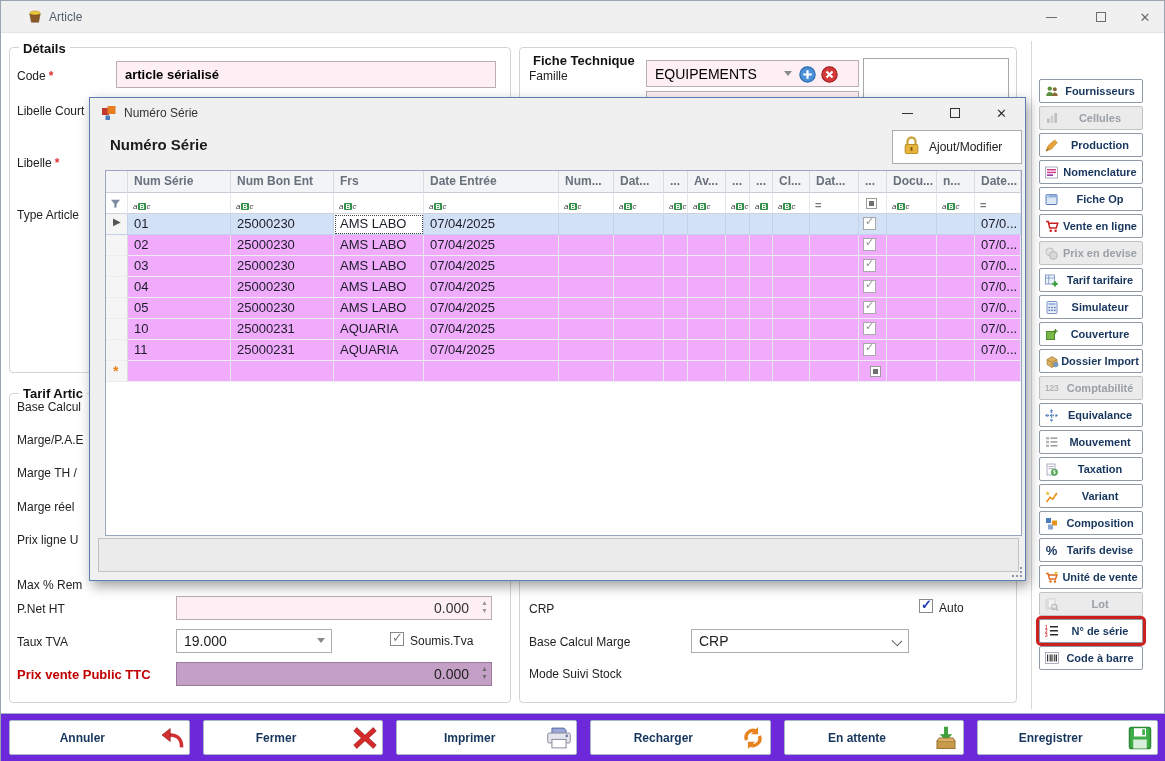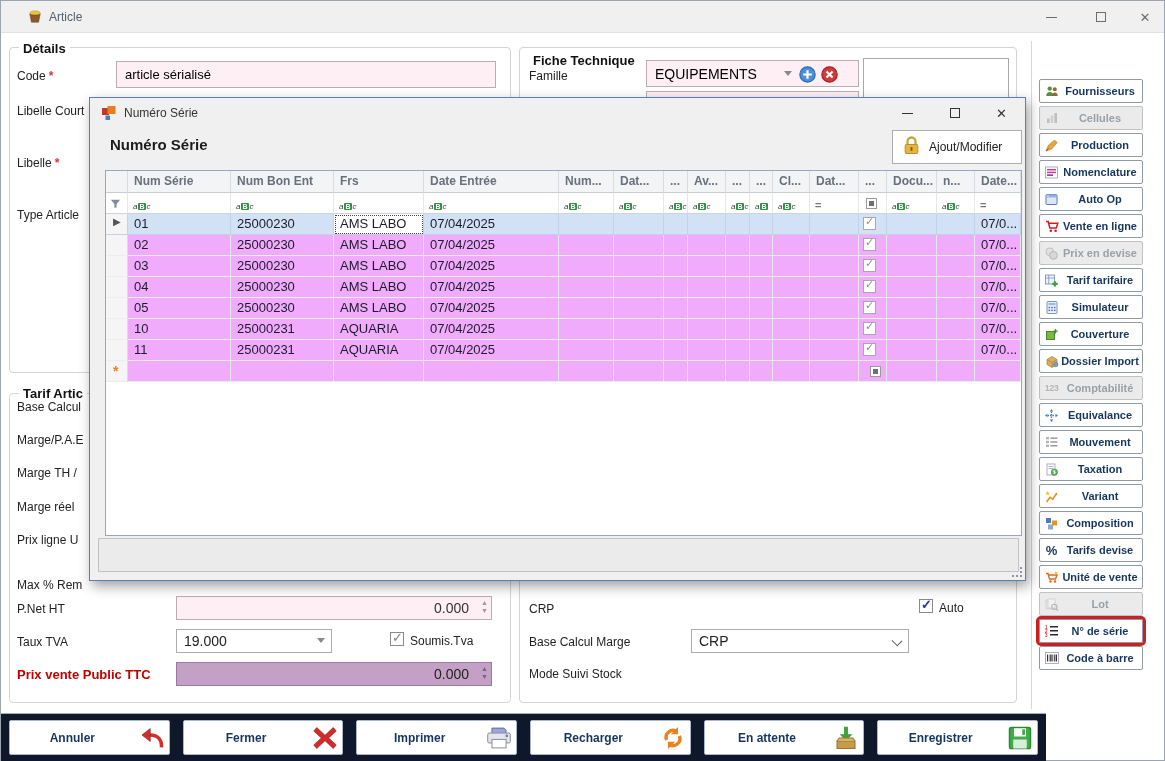--- a/index.html
+++ b/index.html
@@ -12,21 +12,21 @@
   .min-bar { display:inline-block; width:11px; border-bottom:1px solid #6d6d6d; }
   .max-box { display:inline-block; width:10px; height:10px; border:1px solid #6d6d6d; }
   .x-glyph { font-size:13px; color:#6d6d6d; }
 
   .groupbox { position:absolute; border:1px solid #d4d4d4; border-radius:4px; }
   .gtitle { position:absolute; font-size:13px; font-weight:bold; color:#111; background:#fff; padding:0 4px; }
   .flabel { position:absolute; font-size:12px; color:#222; white-space:nowrap; }
   .req { color:#e03030; font-weight:bold; margin-left:3px; }
 
   .field { position:absolute; border:1px solid #b9aeb3; background:#fdeff3; font-size:13px; display:flex; align-items:center; }
-  .field.bold { font-weight:normal; }
+  .field.bold { font-weight:bold; }
   .num-val { flex:1; text-align:right; padding-right:22px; font-size:14px; color:#333; }
   .spin { position:absolute; right:3px; top:2px; display:flex; flex-direction:column; line-height:8px; font-size:7px; color:#9a9a9a; }
   .combo { position:absolute; border:1px solid #abadb3; background:#fff; font-size:14px; display:flex; align-items:center; padding-left:7px; color:#222; }
   .tri { position:absolute; right:6px; top:50%; margin-top:-3px; width:0; height:0; border-left:4px solid transparent; border-right:4px solid transparent; border-top:5px solid #8a8a8a; }
   .chev { position:absolute; right:7px; top:50%; margin-top:-4px; width:8px; height:8px; border-right:1.6px solid #555; border-bottom:1.6px solid #555; transform:rotate(45deg) scale(1,0.9); transform-origin:center; }
   .cb { display:inline-block; width:14px; height:14px; border:1px solid #8a8a8a; background:#fff; position:relative; }
   .cb .ck { position:absolute; left:1px; top:-3px; font-size:13px; color:#7d7d7d; }
   .cb.blue .ck { color:#2436b8; font-weight:bold; }
 
   .imgbox { position:absolute; background:#fff; border:1px solid #a8a8a8; }
@@ -74,21 +74,21 @@
   .sbtn { position:relative; width:104px; height:24px; margin-bottom:3px; background:#fff; border:1px solid #8f9aa6; border-radius:2px; display:flex; align-items:center; cursor:default; }
   .sbtn .ic { width:17px; display:flex; justify-content:center; margin-left:3px; }
   .sbtn .lb { flex:1; text-align:center; font-size:11px; font-weight:bold; color:#17365d; white-space:nowrap; overflow:hidden; padding-right:2px; }
   .sbtn.disabled { background:#ebebeb; border-color:#c2c2c2; }
   .sbtn.disabled .lb { color:#9aa0a6; }
   .sbtn.disabled .ic { filter:grayscale(1); opacity:.55;align-items:flex-end; }
   .sbtn.selected { outline:3px solid #cc1f1f; }
   #vdivider { position:absolute; left:1030px; top:40px; width:1px; height:668px; background:#d8d8d8; }
 
   
-  #footer { position:absolute; left:0; top:712px; width:1045px; height:48px; border-top:1px solid #9eb2c6; background:#0f172a; display:flex; gap:13px; padding:6px 8px; }
+  #footer { position:absolute; left:0; top:712px; width:1165px; height:48px; border-top:1px solid #9eb2c6; background:#6d28d9; display:flex; gap:13px; padding:6px 8px; }
   .fbtn { flex:1; height:35px; background:#fff; border:1px solid #a9b9c9; border-radius:2px; display:flex; align-items:center; cursor:default; }
   .fbtn .lb { flex:1; text-align:center; font-size:12px; font-weight:bold; color:#17365d; }
   .fbtn .ic { width:34px; display:flex; justify-content:center; }
 </style>
 </head>
 <body>
 
 <div id="window">
 
   <div class="titlebar">
@@ -243,21 +243,21 @@
         <span class="lb">Nomenclature</span>
       </div>
       <div class="sbtn">
         <span class="ic">
           <svg width="13" height="13" viewBox="0 0 13 13">
             <rect x="1" y="1.5" width="11" height="10" rx="1" fill="#dce8f8" stroke="#5a7ab5"></rect>
             <rect x="1" y="1.5" width="11" height="3" fill="#8fb0dd"></rect>
             <circle cx="3" cy="3" r=".7" fill="#fff"></circle>
           </svg>
         </span>
-        <span class="lb">Auto Op</span>
+        <span class="lb">Fiche Op</span>
       </div>
       <div class="sbtn">
         <span class="ic">
           <svg width="14" height="13" viewBox="0 0 14 13">
             <path d="M1 1.5h2.2L4.8 8h6.4l1.6-4.8H4" fill="none" stroke="#cc2020" stroke-width="1.5"></path>
             <circle cx="5.8" cy="10.8" r="1.3" fill="#cc2020"></circle>
             <circle cx="10.6" cy="10.8" r="1.3" fill="#cc2020"></circle>
           </svg>
         </span>
         <span class="lb">Vente en ligne</span>

